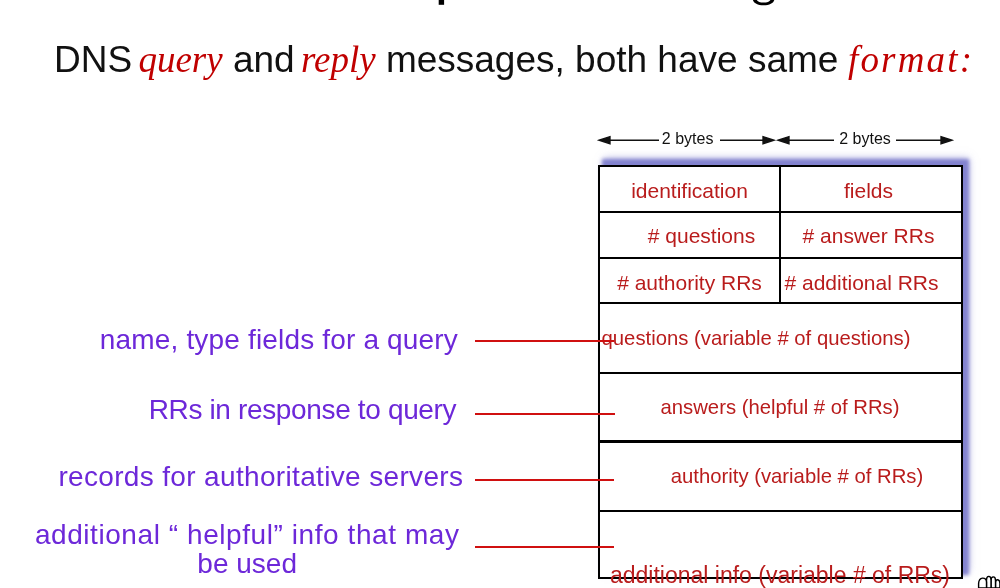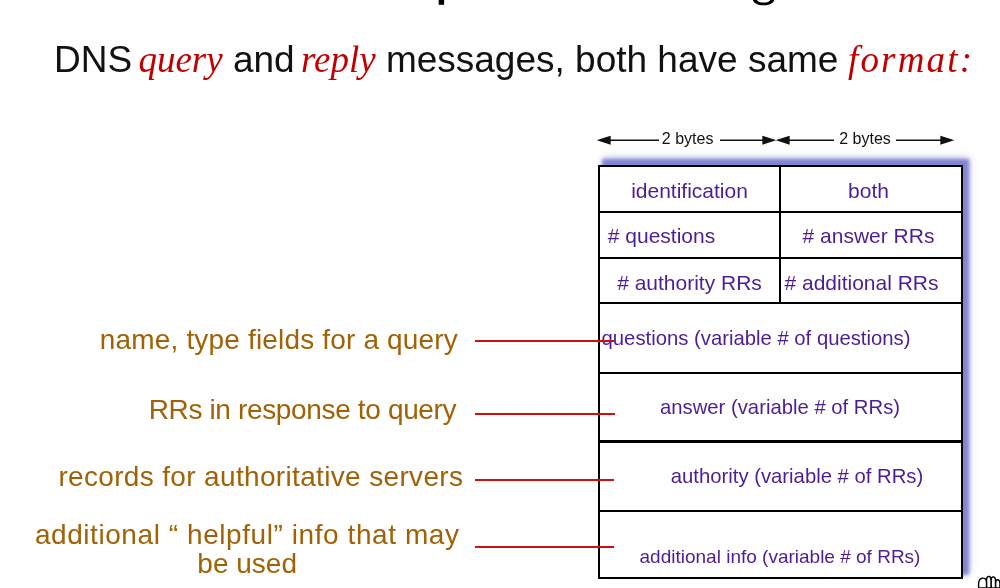--- a/index.html
+++ b/index.html
@@ -1,20 +1,20 @@
 <!DOCTYPE html>
 <html><head>
 <meta charset="utf-8">
 <style>
   html,body{margin:0;padding:0;width:1000px;height:588px;overflow:hidden;background:#fff;}
   body{font-family:"Liberation Sans",sans-serif;position:relative;}
   .abs{position:absolute;}
   .red{color:#c00000;font-style:italic;font-family:Liberation Serif, serif;}
-  .cell{position:absolute;color:#4c1d95;text-align:center;white-space:nowrap;}
-  .lbl{position:absolute;color:#a16207;white-space:nowrap;font-size:28px;line-height:32px;}
+  .cell{position:absolute;color:#b91c1c;text-align:center;white-space:nowrap;}
+  .lbl{position:absolute;color:#6d28d9;white-space:nowrap;font-size:28px;line-height:32px;}
 </style>
 </head>
 <body>
 
 <svg class="abs" style="left:0;top:0;" width="1000" height="12" viewBox="0 0 1000 12">
   <rect x="438.7" y="-1" width="5.4" height="5.8" fill="#000"></rect>
   <path d="M 752.8 -1 L 756.5 -1 C 756.6 1.2 759.5 2.6 763.6 2.6 C 767.7 2.6 770.6 1.2 770.8 -1 L 774.4 -1 C 774.4 2.6 770.0 5.3 763.6 5.3 C 757.2 5.3 752.8 2.6 752.8 -1 Z" fill="#000"></path>
 </svg>
 
 <div class="abs" style="left:54px;top:38.6px;font-size:37px;line-height:42px;color:#111;white-space:nowrap;">DNS <span class="red" style="margin-left:-4px;">query</span> and <span class="red" style="margin-left:-4px;">reply</span> messages, both have same&nbsp; <span class="red" style="margin-left:-11px;letter-spacing:2.2px;">format:</span></div>
@@ -38,29 +38,29 @@
 
 <div class="abs" style="left:598.2px;top:211.1px;width:365px;height:2.2px;background:#000;"></div>
 <div class="abs" style="left:598.2px;top:257.1px;width:365px;height:2.2px;background:#000;"></div>
 <div class="abs" style="left:598.2px;top:301.9px;width:365px;height:2.2px;background:#000;"></div>
 <div class="abs" style="left:598.2px;top:371.5px;width:365px;height:2.2px;background:#000;"></div>
 <div class="abs" style="left:598.2px;top:440.4px;width:365px;height:2.2px;background:#000;"></div>
 <div class="abs" style="left:598.2px;top:509.9px;width:365px;height:2.2px;background:#000;"></div>
 <div class="abs" style="left:778.8px;top:165.4px;width:2.2px;height:138px;background:#000;"></div>
 
 <div class="cell" style="left:599px;top:179px;width:181px;font-size:21px;line-height:24px;">identification</div>
-<div class="cell" style="left:778px;top:179px;width:181px;font-size:21px;line-height:24px;">both</div>
-<div class="cell" style="left:583px;top:223.9px;width:157px;font-size:21px;line-height:24px;"># questions</div>
+<div class="cell" style="left:778px;top:179px;width:181px;font-size:21px;line-height:24px;">fields</div>
+<div class="cell" style="left:623px;top:223.9px;width:157px;font-size:21px;line-height:24px;"># questions</div>
 <div class="cell" style="left:778px;top:223.9px;width:181px;font-size:21px;line-height:24px;"># answer RRs</div>
 <div class="cell" style="left:599px;top:270.6px;width:181px;font-size:21px;line-height:24px;"># authority RRs</div>
 <div class="cell" style="left:779.5px;top:270.6px;width:164px;font-size:21px;line-height:24px;"># additional RRs</div>
 <div class="cell" style="left:598px;top:326.6px;width:316px;font-size:20.3px;line-height:23px;">questions (variable # of questions)</div>
-<div class="cell" style="left:598px;top:396.2px;width:364px;font-size:20.3px;line-height:23px;">answer (variable # of RRs)</div>
+<div class="cell" style="left:598px;top:396.2px;width:364px;font-size:20.3px;line-height:23px;">answers (helpful # of RRs)</div>
 <div class="cell" style="left:598px;top:465px;width:398px;font-size:20.3px;line-height:23px;">authority (variable # of RRs)</div>
-<div class="cell" style="left:598px;top:545px;width:364px;font-size:19px;line-height:23px;">additional info (variable # of RRs)</div>
+<div class="cell" style="left:598px;top:564px;width:364px;font-size:23px;line-height:23px;">additional info (variable # of RRs)</div>
 
 <div class="lbl" style="right:542px;top:323.9px;letter-spacing:0.17px;">name, type fields for a query</div>
 <div class="lbl" style="right:543.8px;top:394px;letter-spacing:-0.35px;">RRs in response to query</div>
 <div class="lbl" style="right:536.7px;top:460.8px;letter-spacing:0.34px;">records for authoritative servers</div>
 <div class="lbl" style="right:540.5px;top:520.4px;line-height:29px;text-align:center;"><span style="letter-spacing:0.57px;">additional “ helpful” info that may</span><br>be used</div>
 
 <div class="abs" style="left:475px;top:339.5px;width:139px;height:2.2px;background:#d01010;z-index:10;"></div>
 <div class="abs" style="left:475px;top:412.9px;width:140px;height:2.2px;background:#d01010;z-index:10;"></div>
 <div class="abs" style="left:475px;top:479.1px;width:139px;height:2.2px;background:#d01010;z-index:10;"></div>
 <div class="abs" style="left:475px;top:545.9px;width:139px;height:2.2px;background:#d01010;z-index:10;"></div>

